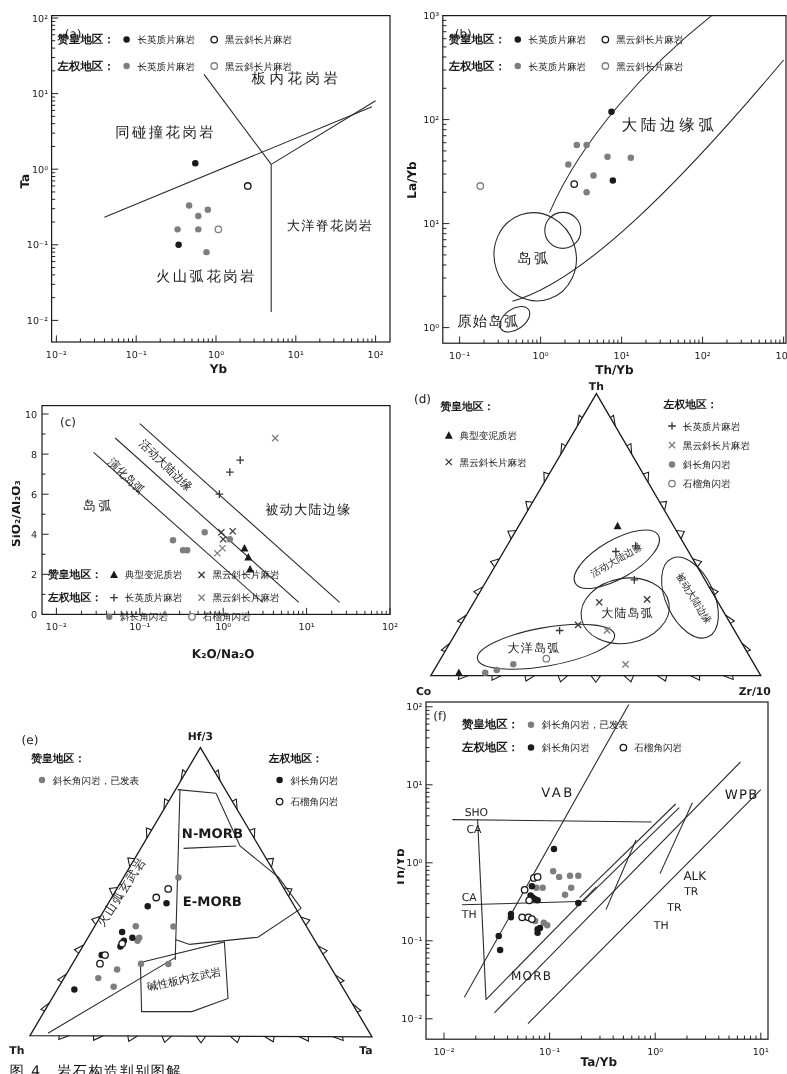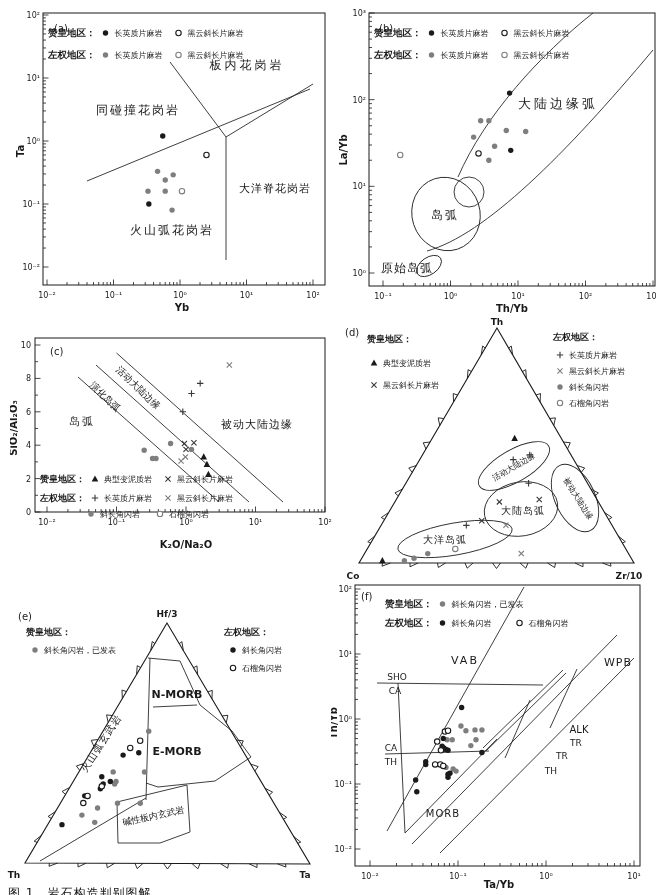--- a/index.html
+++ b/index.html
@@ -682,14 +682,14 @@
           <circle cx="117.0111838151784" cy="147.72964418977853" r="2.7" fill="#fff" stroke="#1a1a1a" stroke-width="1.1"></circle>
           <circle cx="106.18166343353849" cy="158.54118660460267" r="2.7" fill="#fff" stroke="#1a1a1a" stroke-width="1.1"></circle>
           <circle cx="109.94383771058206" cy="167.2965939079373" r="2.7" fill="#fff" stroke="#1a1a1a" stroke-width="1.1"></circle>
           <circle cx="104.15191667549345" cy="181.43305028184122" r="2.7" fill="#fff" stroke="#1a1a1a" stroke-width="1.1"></circle>
           <circle cx="109.34196835191518" cy="181.43305028184122" r="2.7" fill="#fff" stroke="#1a1a1a" stroke-width="1.1"></circle>
           <circle cx="112.26078431814881" cy="182.88101593806613" r="2.7" fill="#fff" stroke="#1a1a1a" stroke-width="1.1"></circle>
         </g>
       </g>
   </svg>
 
-  <div class="caption">图 1　岩石构造判别图解</div>
+  <div class="caption">图 4　岩石构造判别图解</div>
 </div>
 
 </body></html>

